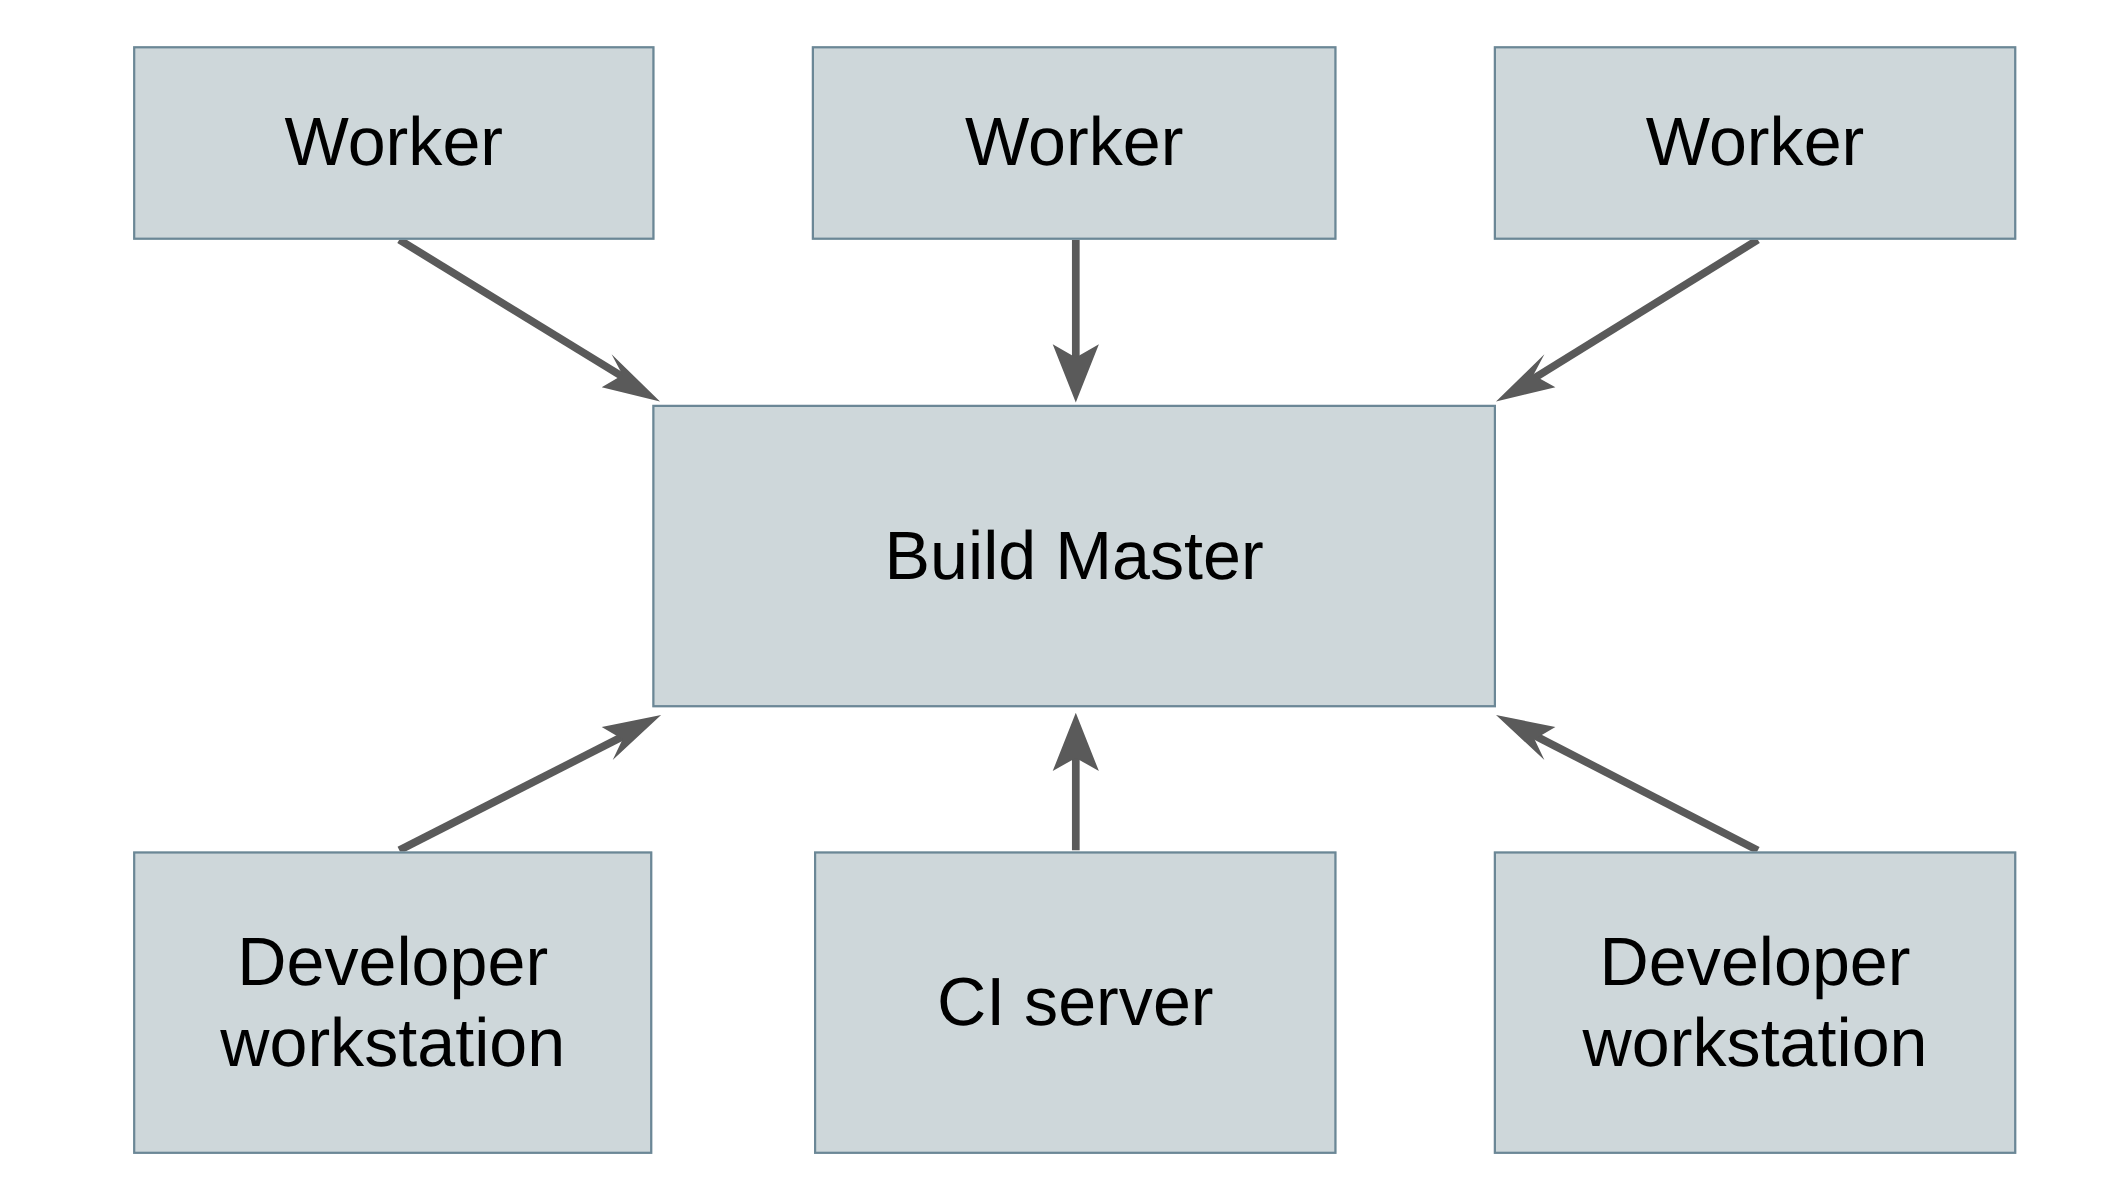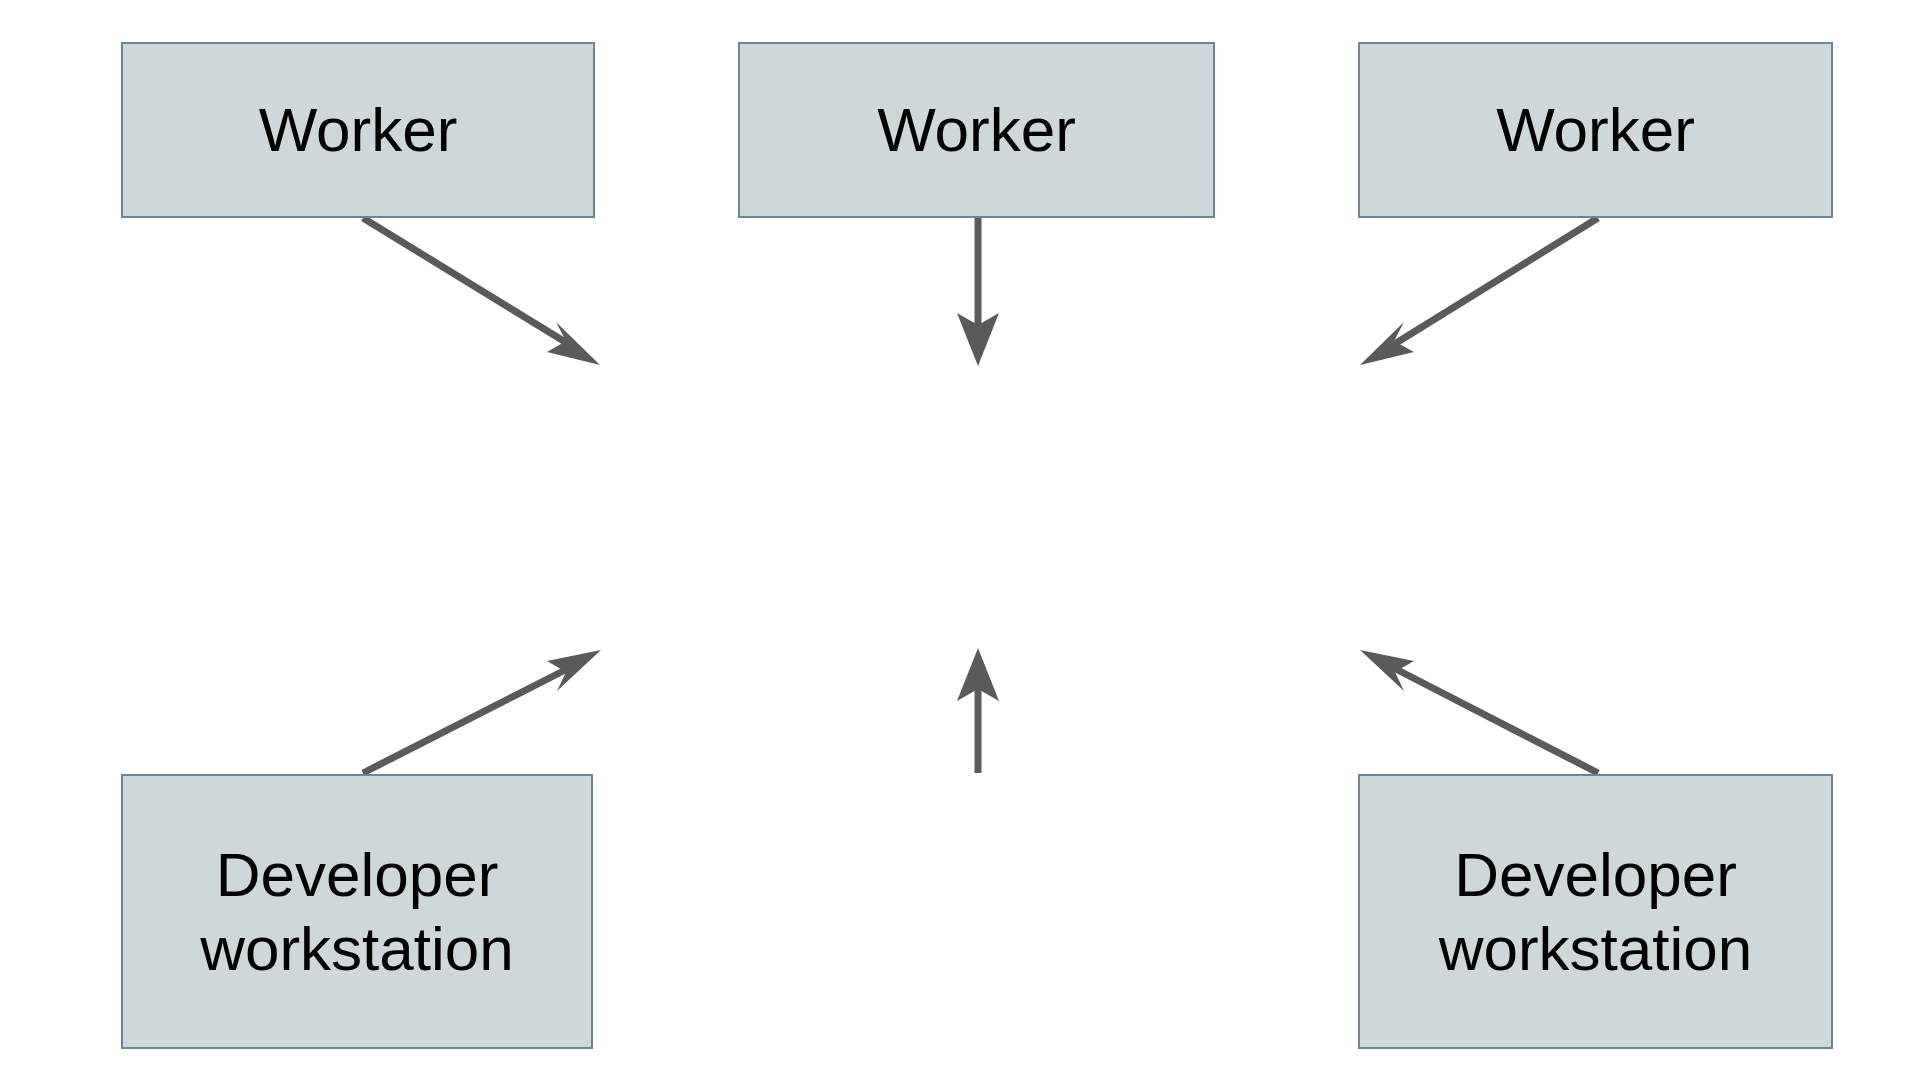--- a/index.html
+++ b/index.html
@@ -100,25 +100,31 @@
   </div>
 
   <div class="node" id="node-worker-2" style="left: 738px; top: 42px; width: 477px; height: 176px; font-size: 62px; background: rgb(206, 215, 218); border-color: rgb(107, 135, 150); color: rgb(0, 0, 0);">
     <span class="node-label">Worker</span>
   </div>
 
   <div class="node" id="node-worker-3" style="left: 1358px; top: 42px; width: 475px; height: 176px; font-size: 62px; background: rgb(206, 215, 218); border-color: rgb(107, 135, 150); color: rgb(0, 0, 0);">
     <span class="node-label">Worker</span>
   </div>
 
+  <div class="node" id="node-build-master" style="left: 593px; top: 368px; width: 767px; height: 275px; font-size: 62px; background: rgb(206, 215, 218); border-color: rgb(107, 135, 150); color: rgb(0, 0, 0);">
+    <span class="node-label">Build Master</span>
+  </div>
 
   <div class="node" id="node-developer-workstation-left" style="left: 121px; top: 774px; width: 472px; height: 275px; font-size: 62px; background: rgb(206, 215, 218); border-color: rgb(107, 135, 150); color: rgb(0, 0, 0);">
     <span class="node-label">Developer
 workstation</span>
   </div>
 
+  <div class="node" id="node-ci-server" style="left: 740px; top: 774px; width: 475px; height: 275px; font-size: 62px; background: rgb(206, 215, 218); border-color: rgb(107, 135, 150); color: rgb(0, 0, 0);">
+    <span class="node-label">CI server</span>
+  </div>
 
   <div class="node" id="node-developer-workstation-right" style="left: 1358px; top: 774px; width: 475px; height: 275px; font-size: 62px; background: rgb(206, 215, 218); border-color: rgb(107, 135, 150); color: rgb(0, 0, 0);">
     <span class="node-label">Developer
 workstation</span>
   </div>
 
 </div>
 
 </body></html>

